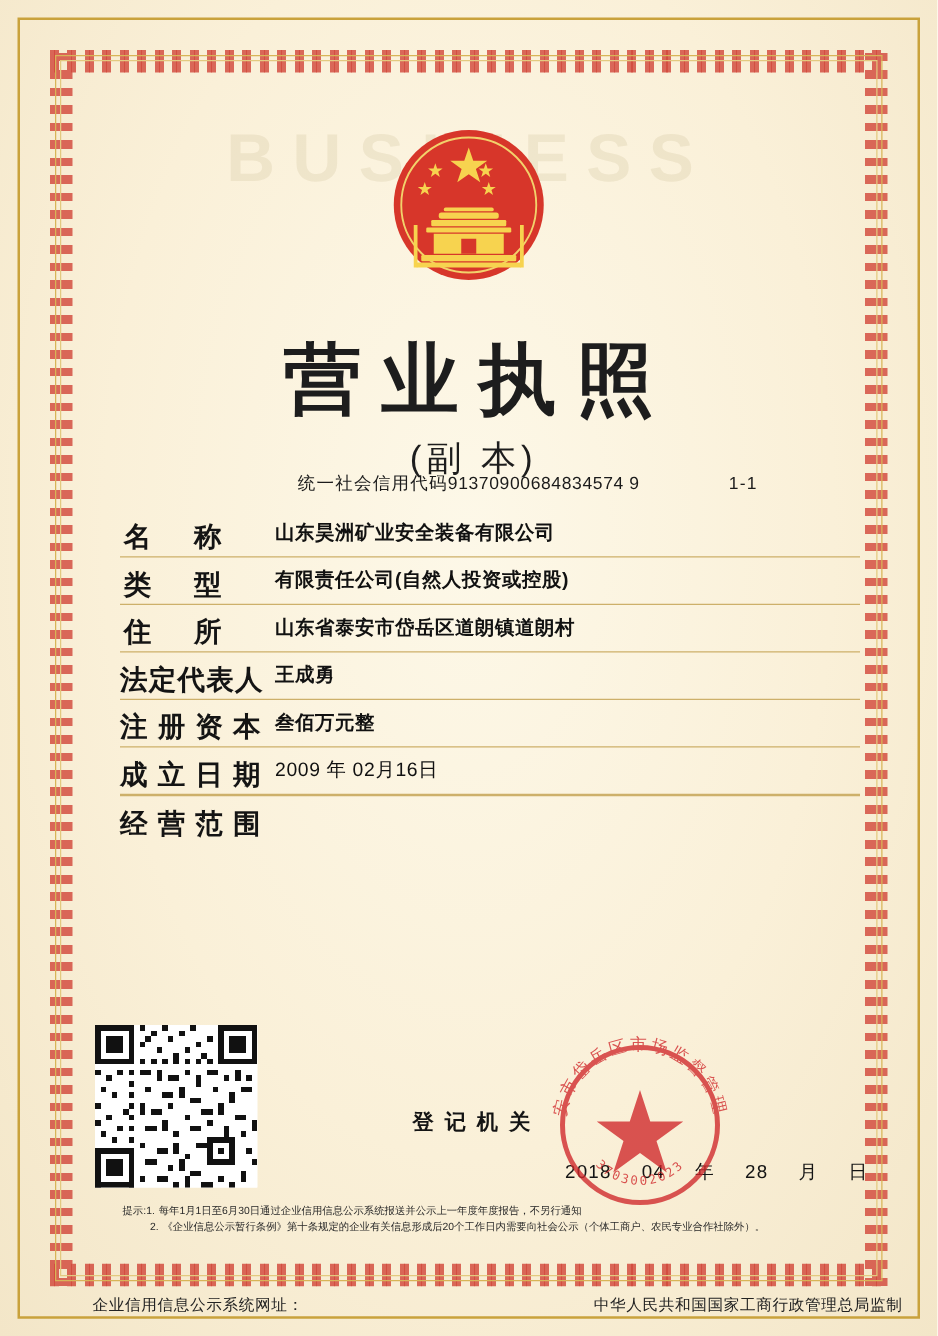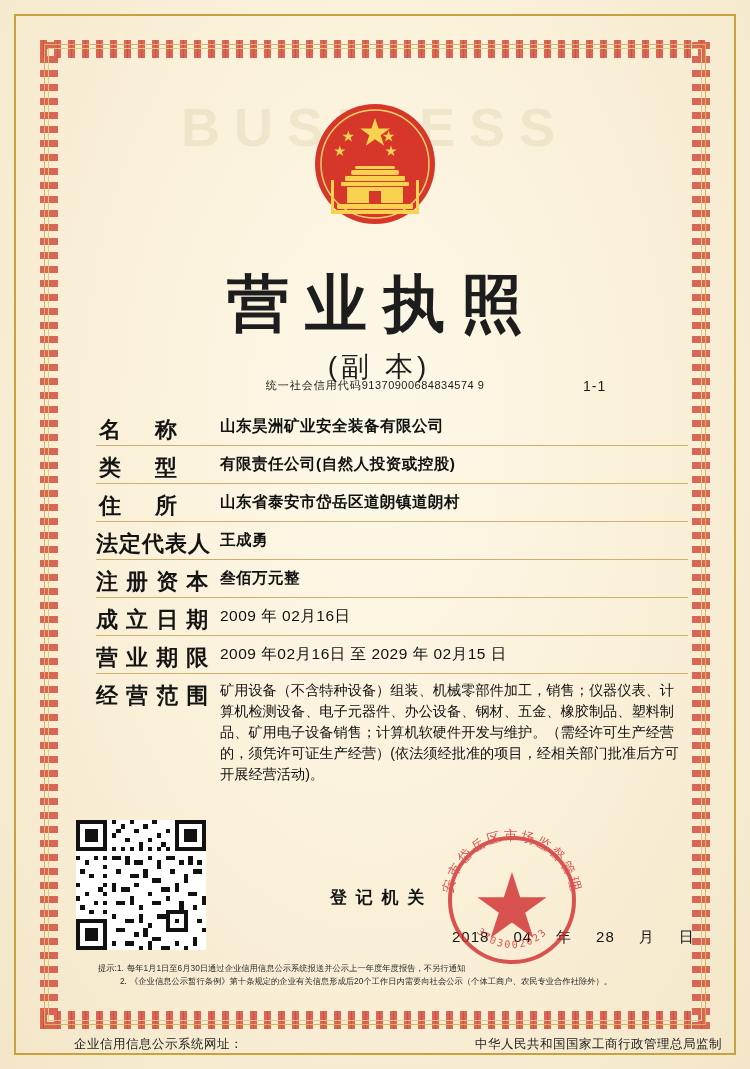--- a/index.html
+++ b/index.html
@@ -107,21 +107,21 @@
     letter-spacing: 4px;
     color: #1d1d1d;
   }
 
   
   .code-line {
     position: absolute;
     top: 378px;
     left: 0; right: 0;
     text-align: center;
-    font-size: 11px;
+    font-size: 14px;
     color: #1b1b1b;
   }
   .code-line .label { letter-spacing: 1px; }
   .code-line .value { letter-spacing: .5px; }
   .serial {
     position: absolute;
     top: 378px;
     left: 583px;
     font-size: 14px;
     color: #1b1b1b;
@@ -328,29 +328,24 @@
       <div class="val bold">叁佰万元整</div>
     </div>
     <div class="rule"></div>
 
     <div class="row date-row">
       <div class="lbl">成 立 日 期</div>
       <div class="val">2009 年 02月16日</div>
     </div>
     <div class="rule"></div>
 
-    <div class="row date-row">
-      <div class="lbl">营 业 期 限</div>
-      <div class="val">2009 年02月16日 至 2029 年 02月15 日</div>
-    </div>
     <div class="rule"></div>
 
     <div class="row" style="min-height:120px;">
       <div class="lbl">经 营 范 围</div>
-      <div class="scope-text">矿用设备（不含特种设备）组装、机械零部件加工，销售；仪器仪表、计算机检测设备、电子元器件、办公设备、钢材、五金、橡胶制品、塑料制品、矿用电子设备销售；计算机软硬件开发与维护。（需经许可生产经营的，须凭许可证生产经营）(依法须经批准的项目，经相关部门批准后方可开展经营活动)。</div>
     </div>
 
   </div>
 
   <div class="qr">
     <svg viewBox="0 0 29 29" width="130" height="130" shape-rendering="crispEdges">
       <rect width="29" height="29" fill="#ffffff"></rect>
       <g fill="#111111">
 
         <rect x="0" y="0" width="7" height="1"></rect>

